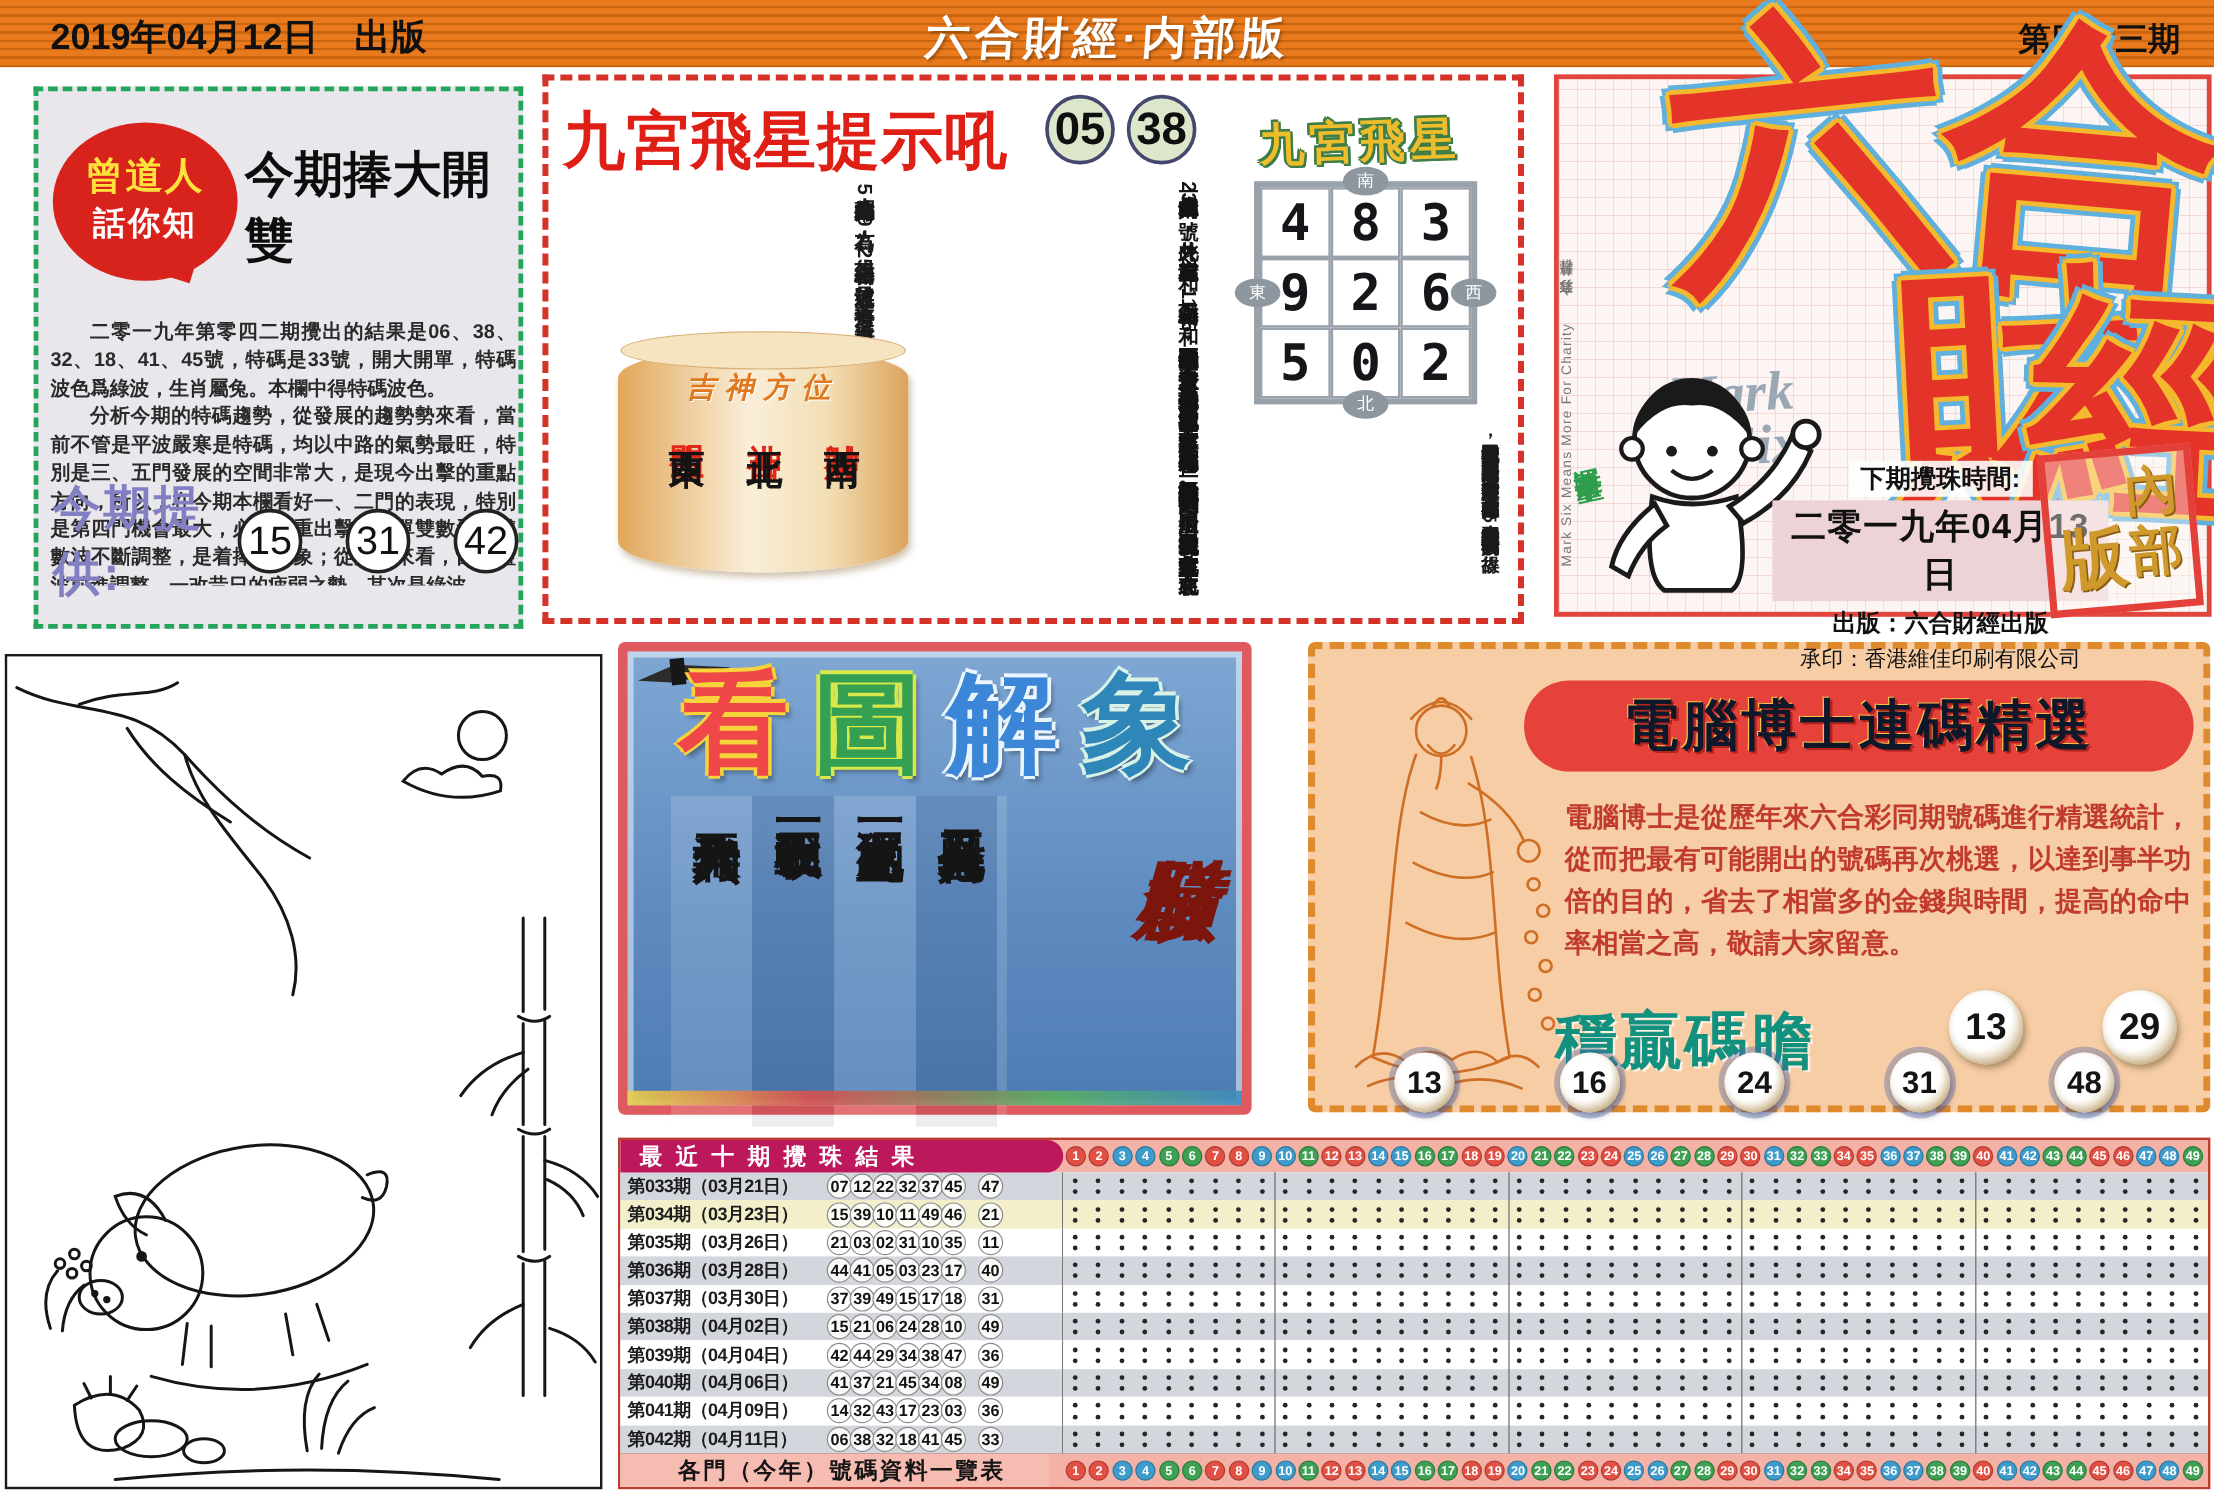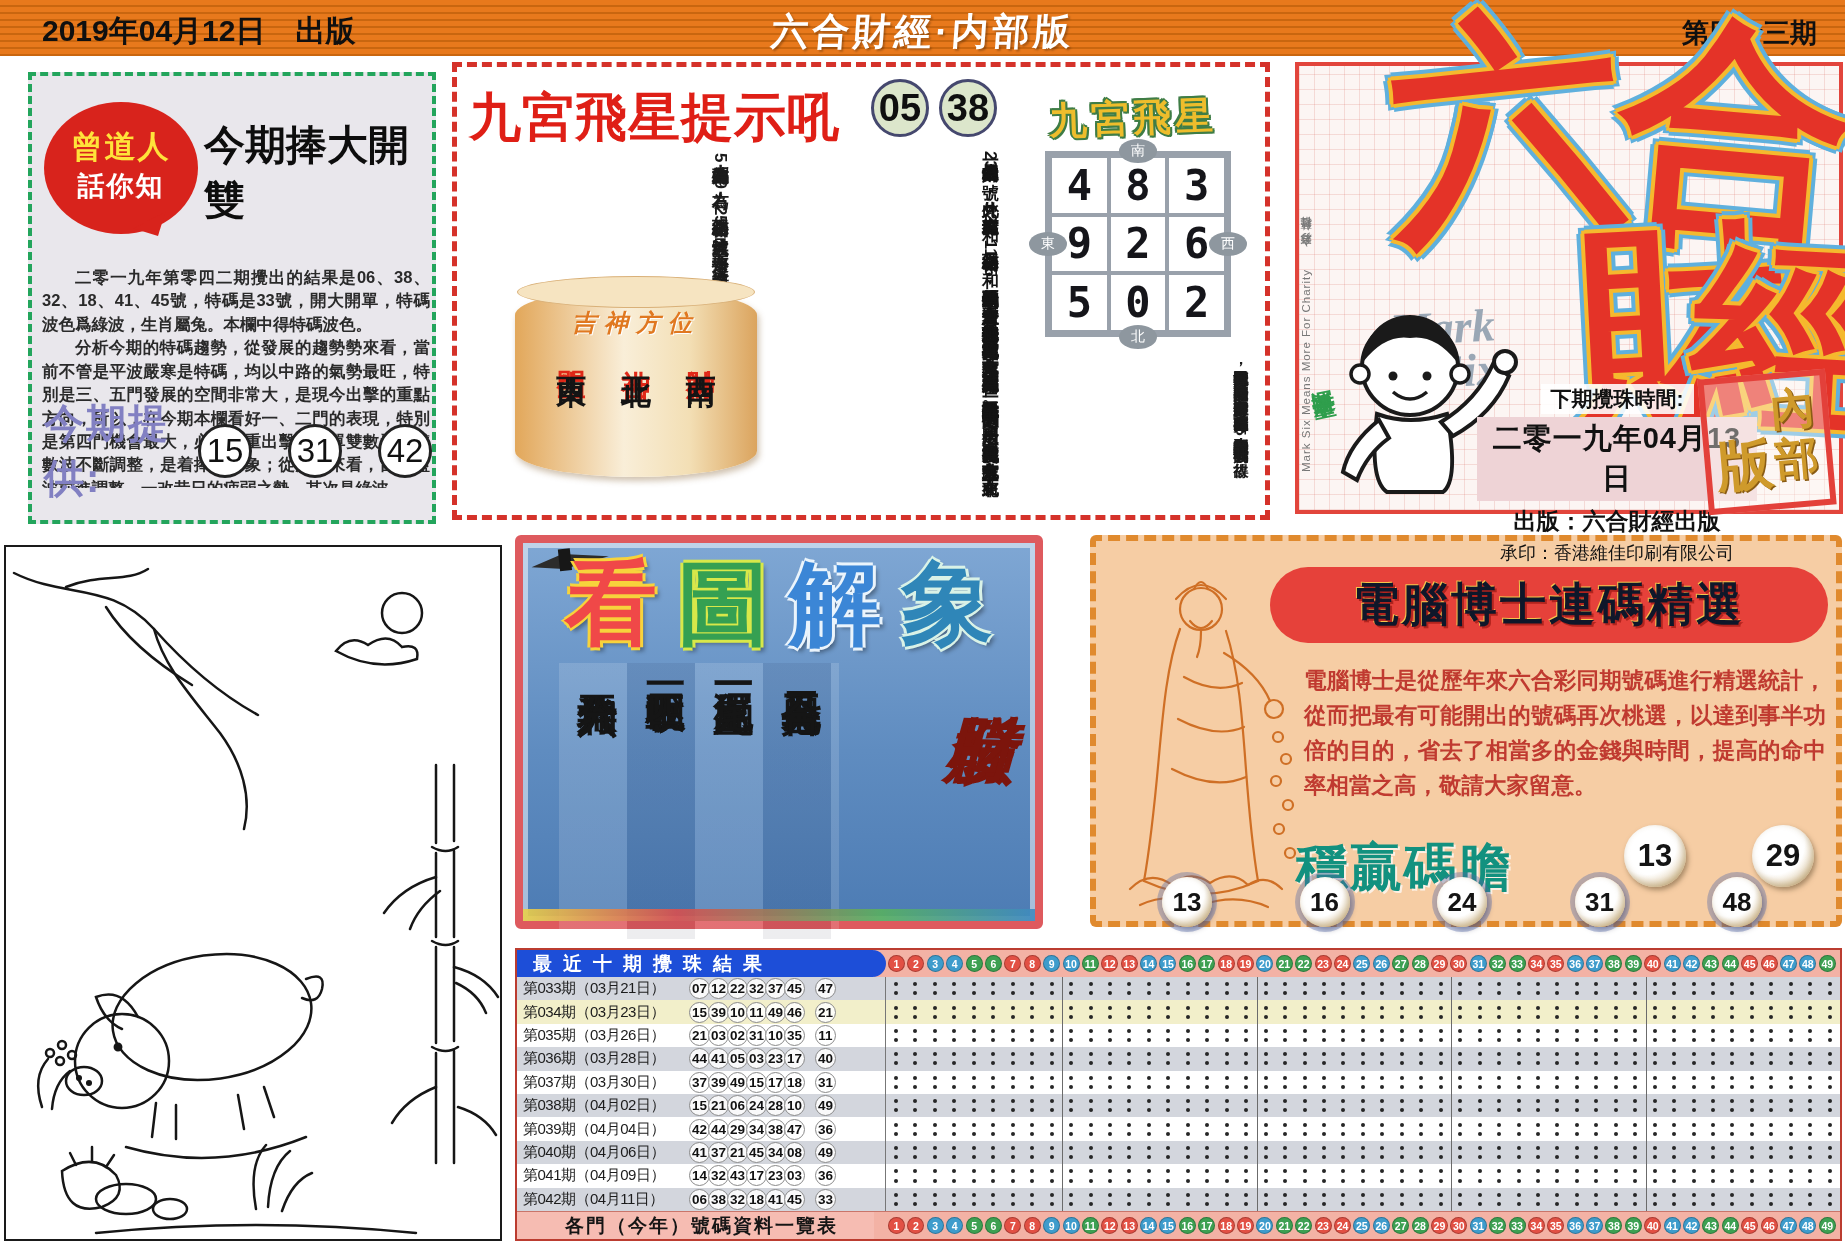--- a/index.html
+++ b/index.html
@@ -94,21 +94,21 @@
   .marksix span{display:block;}
   .marksix span:last-child{margin-left:46px;}
   .boy{position:absolute;left:16px;top:226px;z-index:2;}
   .boylabel{position:absolute;left:4px;top:306px;writing-mode:vertical-rl;font-size:23px;font-weight:900;
     color:#2f9e4c;transform:rotate(-12deg);z-index:3;letter-spacing:2px;}
   .sidetext{position:absolute;left:0px;top:16px;height:390px;writing-mode:vertical-rl;
     transform:rotate(180deg);font-size:11.5px;color:#777;letter-spacing:1px;z-index:0;}
   .mast-info{position:absolute;left:178px;top:318px;width:280px;text-align:center;z-index:4;}
   .mi-l1{display:inline-block;background:rgba(255,255,255,.88);font-size:21px;font-weight:900;padding:1px 10px;}
   .mi-l2{display:inline-block;background:#eed3d6;font-size:29px;font-weight:900;padding:2px 10px;margin-top:3px;letter-spacing:1px;}
-  .mi-l3{font-size:23px;font-weight:900;margin-top:5px;}
+  .mi-l3{font-size:20px;font-weight:900;margin-top:5px;}
   .mi-l4{font-size:18px;font-weight:400;margin-top:4px;white-space:nowrap;}
   .stamp{position:absolute;right:8px;top:308px;width:128px;height:136px;border:6px solid #e3403a;
     transform:rotate(-5deg);z-index:5;background:rgba(255,250,245,.4);}
   .stamp span{position:absolute;font-weight:900;color:#cf9a2b;text-shadow:1.5px 1.5px 0 #8a5c14;}
   .st-1{right:8px;top:2px;font-size:44px;}
   .st-2{right:8px;top:52px;font-size:44px;}
   .st-3{left:6px;bottom:2px;font-size:56px;}
 
   
   #picture{position:absolute;left:515px;top:535px;width:528px;height:394px;
@@ -149,32 +149,32 @@
     background:radial-gradient(circle at 35% 30%,#ffffff 52%,#ecdfc8 74%,#b89d72);
     box-shadow:2px 3px 5px rgba(90,70,40,.5),inset -2px -3px 7px rgba(150,120,60,.45);}
   .pb{width:62px;height:62px;font-size:31px;}
   .rowballs{position:absolute;left:66px;right:74px;top:336px;display:flex;justify-content:space-between;}
   .rb{width:50px;height:50px;font-size:26px;box-shadow:0 0 0 5px rgba(84,104,168,.38),2px 3px 5px rgba(60,60,90,.5),inset -2px -3px 6px rgba(150,120,60,.4);}
 
   
   #rtable{position:absolute;left:515px;top:948px;width:1327px;height:293px;border:2px solid #bb3c30;
     display:flex;flex-direction:column;background:#fff;}
   .rt-header{height:27px;display:flex;flex:none;}
-  .rt-header-left{width:369px;background:#1d4ed8;border-radius:0 14px 14px 0;color:#fff;z-index:2;
+  .rt-header-left{width:369px;background:#be185d;border-radius:0 14px 14px 0;color:#fff;z-index:2;
     font-weight:900;font-size:19px;letter-spacing:11px;display:flex;align-items:center;padding-left:16px;}
   .rt-strip{flex:1;background:#f3b2a5;display:flex;align-items:center;justify-content:space-between;
     padding:0 4px;margin-left:-12px;padding-left:14px;}
   .mball{width:17px;height:17px;border-radius:50%;color:#fff;font-size:10.5px;font-weight:900;flex:none;
     display:flex;align-items:center;justify-content:center;box-shadow:inset 0 0 0 1px rgba(0,0,0,.25);}
   .bred{background:#e25044;}.bblue{background:#3e9ccc;}.bgreen{background:#3da052;}
   #rt-body{flex:1;display:flex;flex-direction:column;position:relative;}
   .rt-row{flex:1;display:flex;min-height:0;}
   .rt-left{width:369px;flex:none;display:flex;align-items:center;padding-left:6px;
     border-right:1.5px solid #777;}
-  .rt-period{font-size:15px;font-weight:400;color:#1c1c1c;width:168px;flex:none;letter-spacing:-.5px;}
+  .rt-period{font-size:15px;font-weight:700;color:#1c1c1c;width:168px;flex:none;letter-spacing:-.5px;}
   .rt-nums{display:flex;}
   .ncirc{width:21px;height:21px;border:1.5px solid #8a8a8a;border-radius:50%;background:rgba(255,255,255,.85);
     display:flex;align-items:center;justify-content:center;font-size:13.5px;font-weight:700;color:#111;
     margin-left:-2px;flex:none;}
   .ncirc.special{margin-left:10px;}
   .rt-right{flex:1;display:flex;flex-direction:column;justify-content:space-evenly;min-width:0;}
   .dotline{display:flex;justify-content:space-between;padding:0 8px;}
   .dot{width:4px;height:4px;border-radius:50%;background:#262626;flex:none;}
   .sh-g{background:#d3d6dd;}.sh-y{background:#f2efca;}.sh-w{background:#ffffff;}
   .vline{position:absolute;top:0;bottom:0;width:1px;background:#6b6b6b;z-index:3;}

